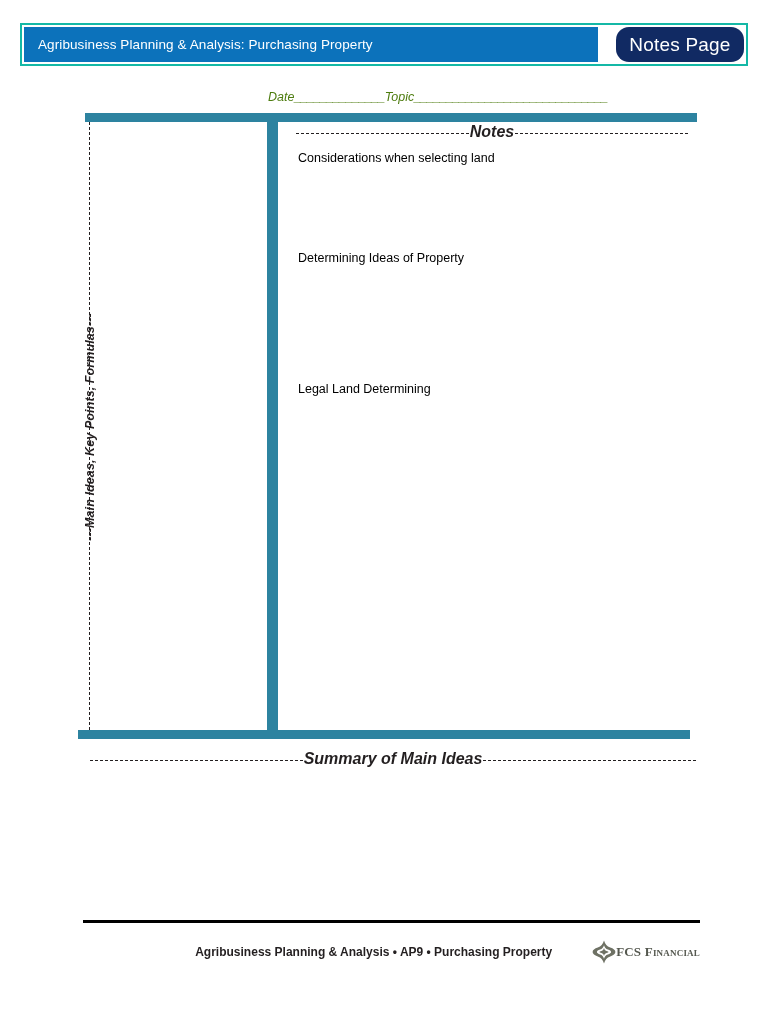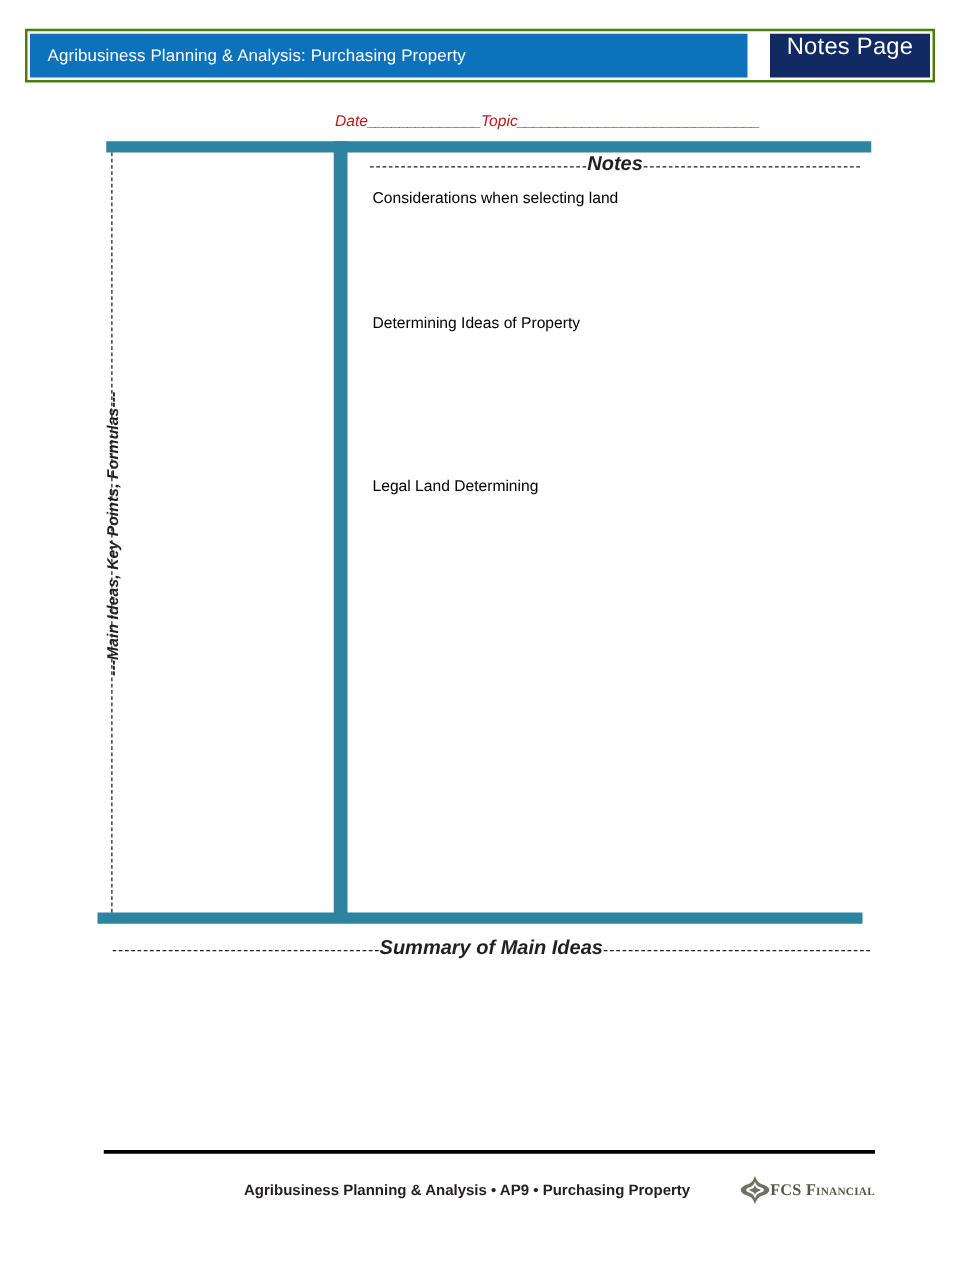--- a/index.html
+++ b/index.html
@@ -19,21 +19,21 @@
     overflow: hidden;
   }
 
   
   #header-banner {
     position: absolute;
     left: 20px;
     top: 23px;
     width: 728px;
     height: 43px;
-    border: 2px solid #4d7c0f;
+    border: 2px solid #14b8a6;
     box-sizing: border-box;
     display: flex;
     background: #ffffff;
     padding: 2px;
   }
   #header-title-bar {
     flex: 1 1 auto;
     background: #0c72bb;
     display: flex;
     align-items: center;
@@ -43,40 +43,41 @@
   #header-title-text {
     color: #ffffff;
     font-size: 13.5px;
     letter-spacing: 0.1px;
     white-space: nowrap;
   }
   #header-badge {
     flex: 0 0 128px;
     background: #112a63;
     display: flex;
-    align-items: flex-start;
+    align-items: center;
     justify-content: center;
     margin-left: 18px;
+    border-radius: 13px;
   }
   #header-badge-text {
     color: #ffffff;
     font-size: 19px;
     letter-spacing: 0.2px;
     white-space: nowrap;
   }
 
   
   #dateline {
     position: absolute;
     left: 268px;
     top: 90px;
     width: 420px;
     font-style: italic;
     font-size: 12.5px;
-    color: #b91c1c;
+    color: #4d7c0f;
     white-space: nowrap;
   }
   #dateline .rule {
     letter-spacing: -0.5px;
   }
 
   
   #teal-top-bar {
     position: absolute;
     left: 85px;

